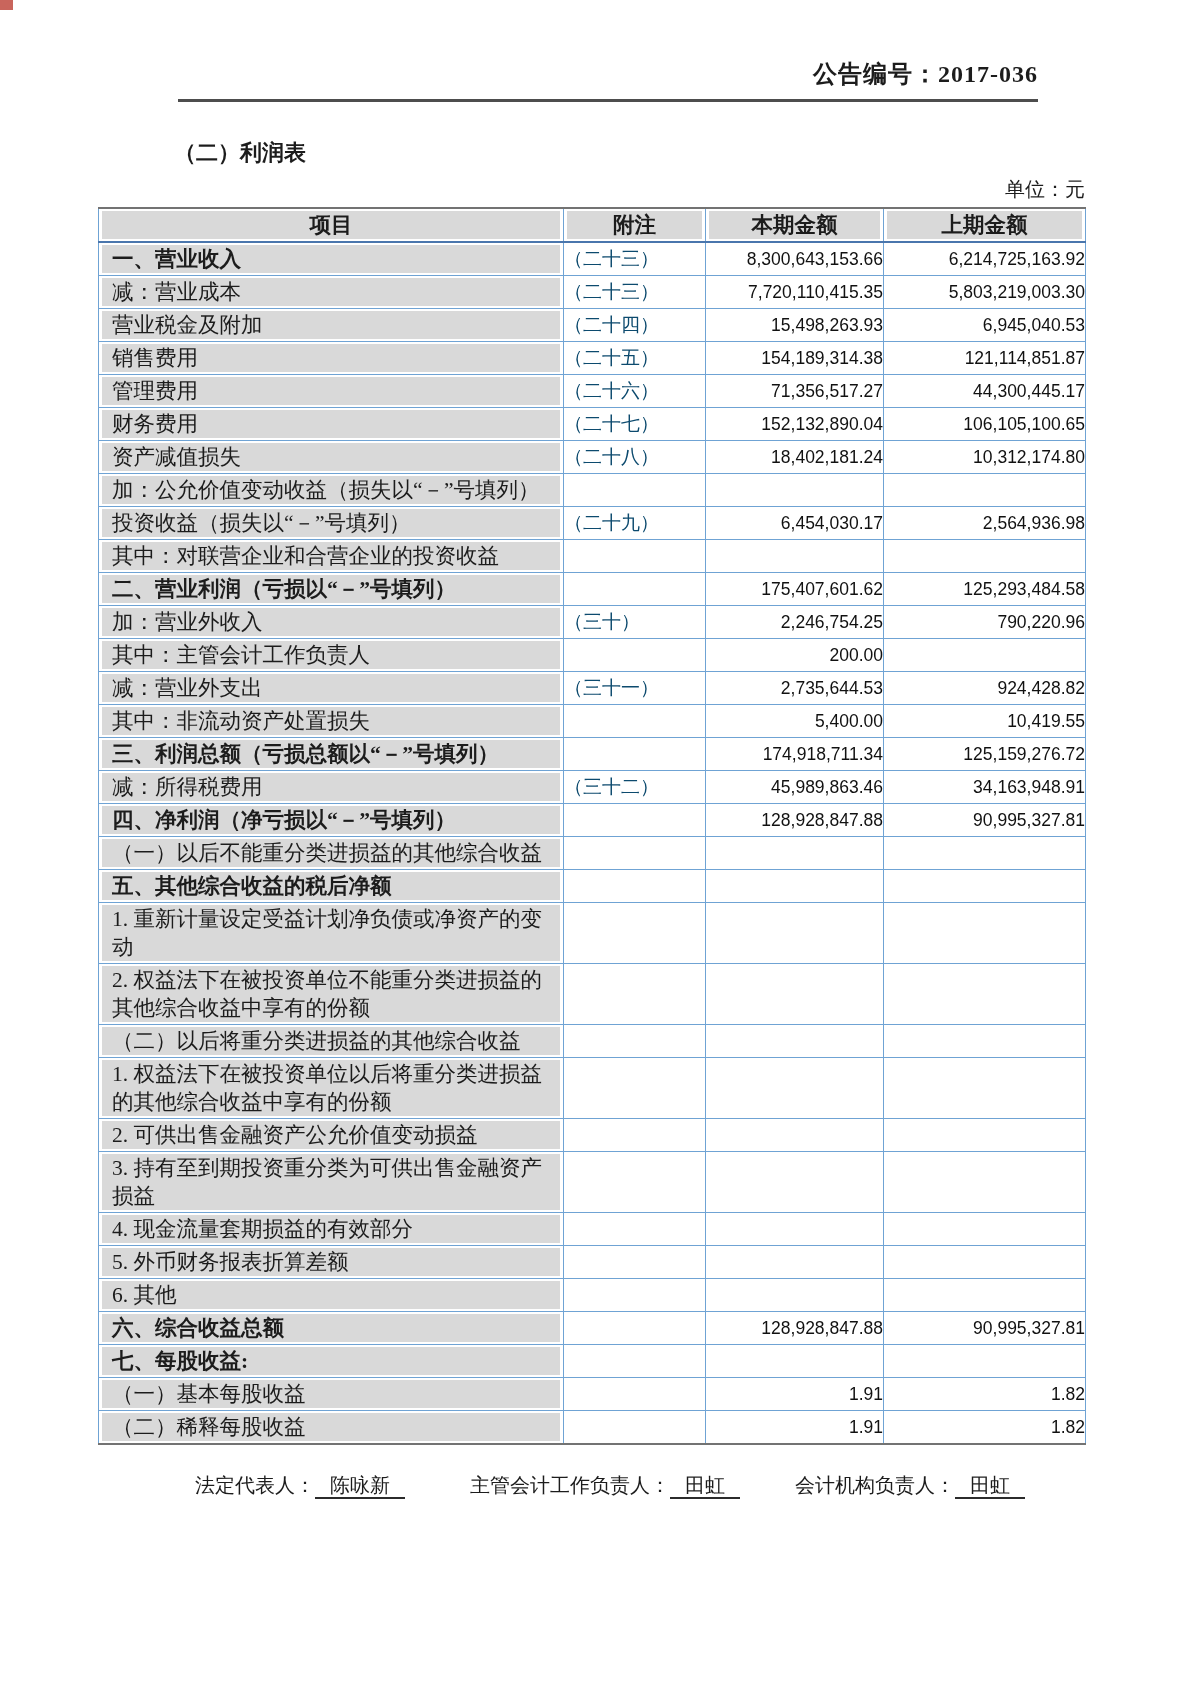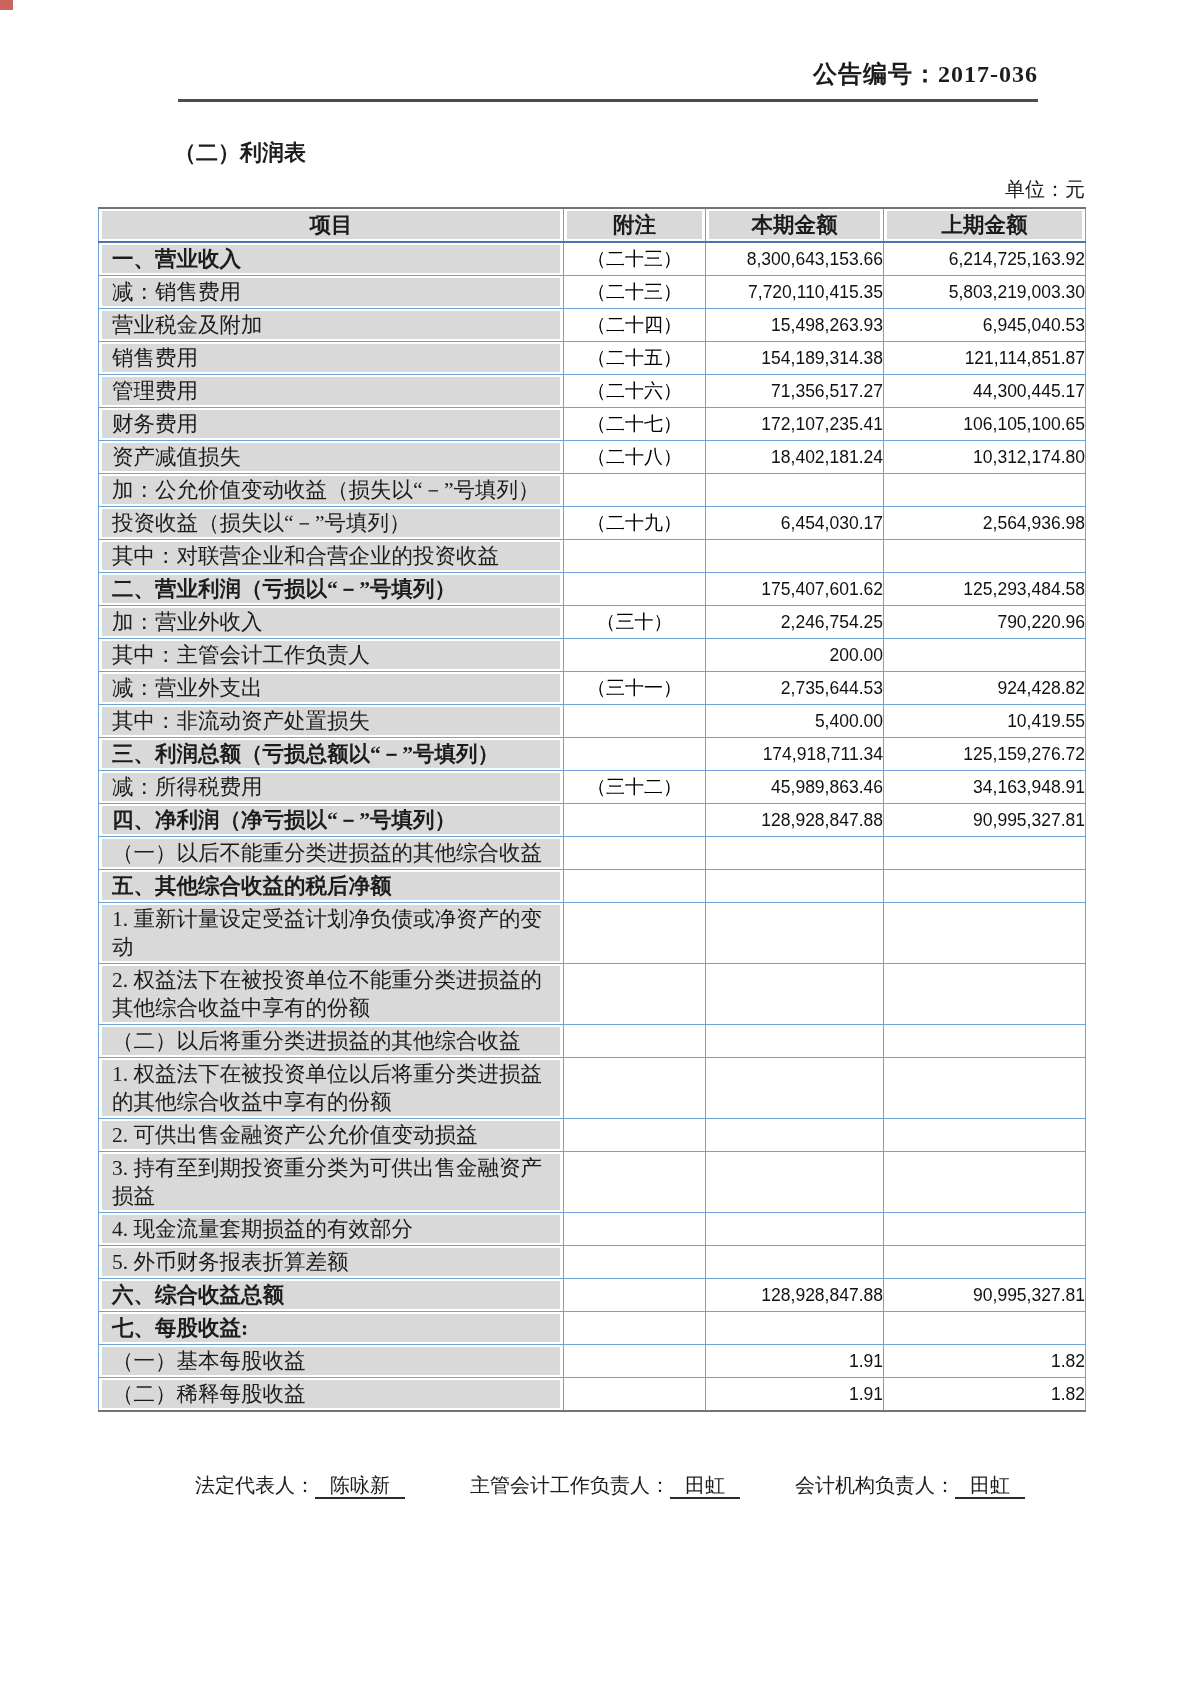--- a/index.html
+++ b/index.html
@@ -26,21 +26,21 @@
   }
   table.fin td { border:1px solid #6fa3d4; padding:0; vertical-align:middle; overflow:hidden; }
   table.fin thead td { border-bottom:2px solid #4a76ad; }
   .shade {
     background:#d9d9d9; margin:2px 3px; min-height:28px; line-height:28px;
     padding:0 6px 0 10px; font-size:21.5px; word-break:break-all;
   }
   thead .shade { text-align:center; font-weight:bold; padding:0 17px; }
   .lvl1 .shade { }
   .boldrow .shade { font-weight:bold; }
-  td.c-note { text-align:center; font-size:19px; color:#000000; background:#fff;
+  td.c-note { font-size:19px; color:#0c4a6e; background:#fff;
               font-family:"Liberation Serif","DejaVu Serif",serif; }
   td.c-num  { text-align:right; padding-right:9px; background:#fff;
               font-family:"Liberation Sans","DejaVu Sans",sans-serif;
               font-size:17.5px; color:#111; }
 
   .sigrow { position:absolute; left:0; top:1472px; width:964px; height:40px; font-size:20px; }
   .sig { position:absolute; white-space:nowrap; }
   .sig1 { left:195px; } .sig2 { left:470px; } .sig3 { left:795px; }
   .sig-name { border-bottom:2px solid #2b2b2b; padding:0 15px 1px 15px; }
 </style>
@@ -82,21 +82,21 @@
         <tr>
           <td class="c-item boldrow">
             <div class="shade">一、营业收入</div>
           </td>
           <td class="c-note">（二十三）</td>
           <td class="c-num">8,300,643,153.66</td>
           <td class="c-num">6,214,725,163.92</td>
         </tr>
         <tr>
           <td class="c-item">
-            <div class="shade">减：销售费用</div>
+            <div class="shade">减：营业成本</div>
           </td>
           <td class="c-note">（二十三）</td>
           <td class="c-num">7,720,110,415.35</td>
           <td class="c-num">5,803,219,003.30</td>
         </tr>
         <tr>
           <td class="c-item lvl1">
             <div class="shade">营业税金及附加</div>
           </td>
           <td class="c-note">（二十四）</td>
@@ -117,21 +117,21 @@
           </td>
           <td class="c-note">（二十六）</td>
           <td class="c-num">71,356,517.27</td>
           <td class="c-num">44,300,445.17</td>
         </tr>
         <tr>
           <td class="c-item lvl1">
             <div class="shade">财务费用</div>
           </td>
           <td class="c-note">（二十七）</td>
-          <td class="c-num">172,107,235.41</td>
+          <td class="c-num">152,132,890.04</td>
           <td class="c-num">106,105,100.65</td>
         </tr>
         <tr>
           <td class="c-item lvl1">
             <div class="shade">资产减值损失</div>
           </td>
           <td class="c-note">（二十八）</td>
           <td class="c-num">18,402,181.24</td>
           <td class="c-num">10,312,174.80</td>
         </tr>
@@ -291,20 +291,28 @@
           <td class="c-item">
             <div class="shade">4. 现金流量套期损益的有效部分</div>
           </td>
           <td class="c-note"></td>
           <td class="c-num"></td>
           <td class="c-num"></td>
         </tr>
         <tr>
           <td class="c-item">
             <div class="shade">5. 外币财务报表折算差额</div>
+          </td>
+          <td class="c-note"></td>
+          <td class="c-num"></td>
+          <td class="c-num"></td>
+        </tr>
+        <tr>
+          <td class="c-item">
+            <div class="shade">6. 其他</div>
           </td>
           <td class="c-note"></td>
           <td class="c-num"></td>
           <td class="c-num"></td>
         </tr>
         <tr>
           <td class="c-item boldrow">
             <div class="shade">六、综合收益总额</div>
           </td>
           <td class="c-note"></td>

